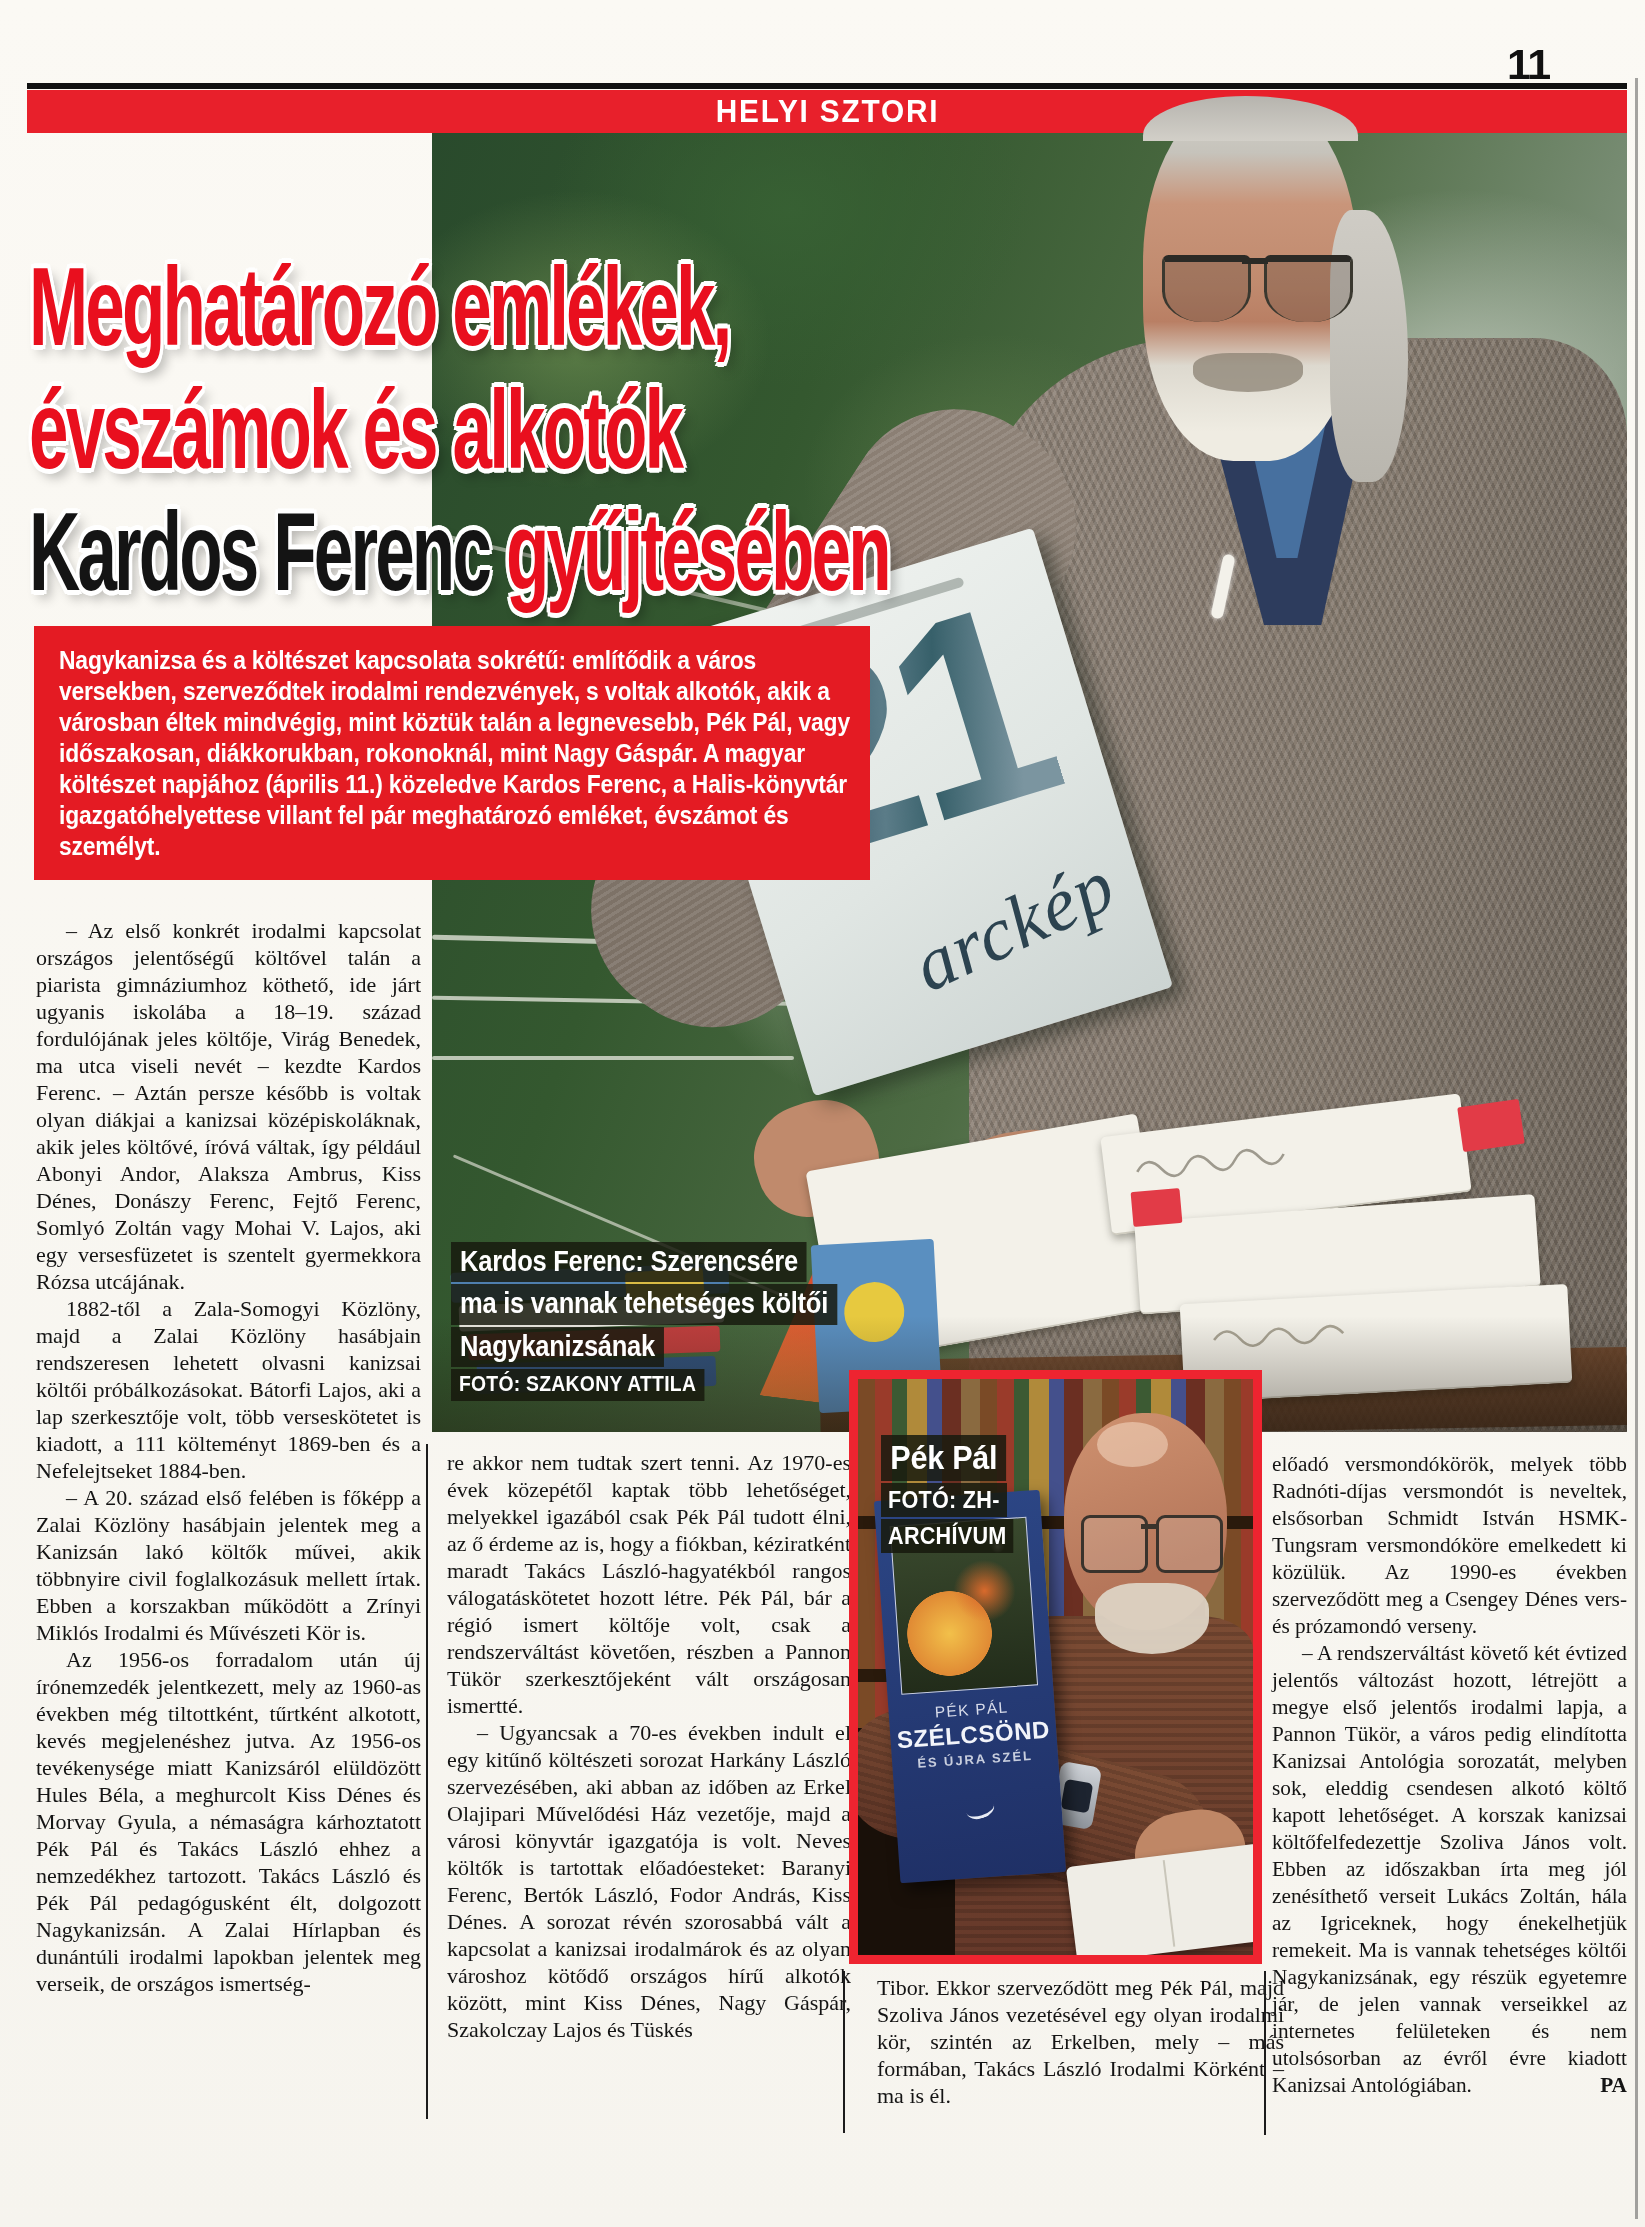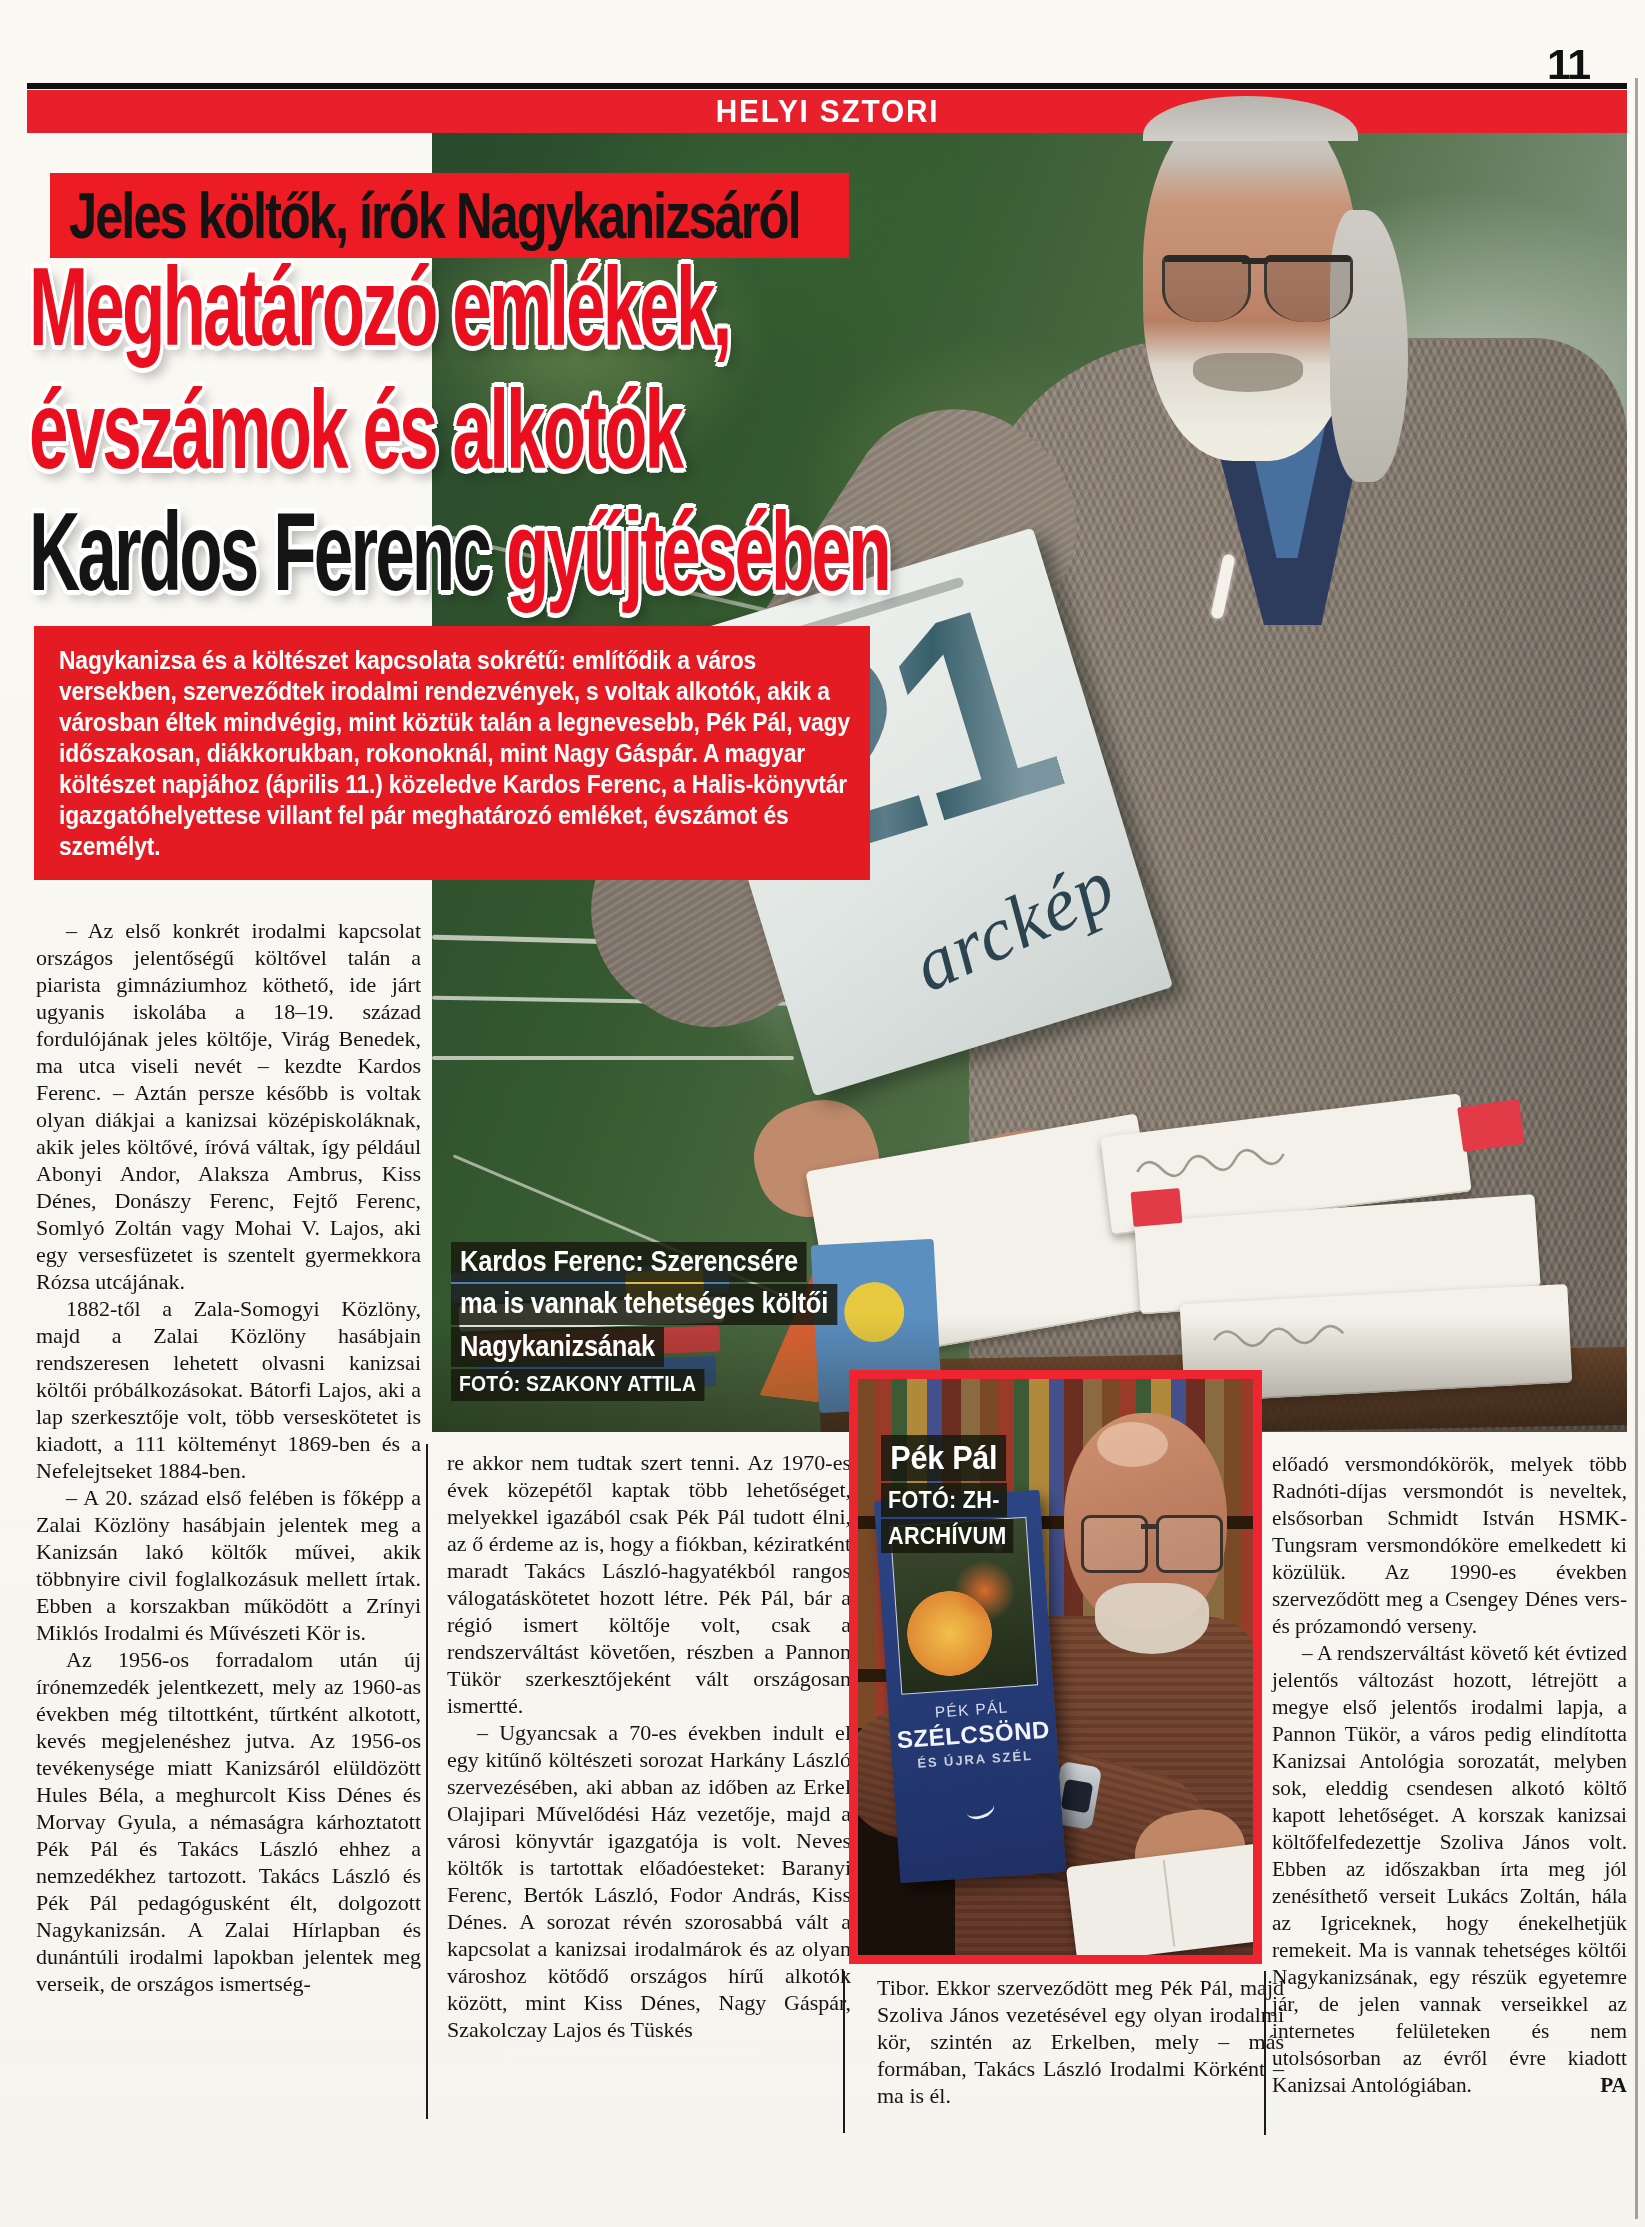--- a/index.html
+++ b/index.html
@@ -4,21 +4,21 @@
 <style>
   html,body{margin:0;padding:0;}
   body{width:1645px;height:2227px;background:#e9e7e2;font-family:"Liberation Sans",sans-serif;}
   .page{position:relative;width:1645px;height:2227px;background:linear-gradient(#fbf9f4,#f6f4ee);overflow:hidden;}
 
   
   .masthead{position:absolute;left:27px;top:45px;display:flex;align-items:baseline;z-index:5;}
   .logo-city{font-family:"Liberation Serif",serif;font-style:italic;font-weight:900;font-size:53px;letter-spacing:-2.6px;color:#111;transform:scaleX(.92);transform-origin:left bottom;display:inline-block;}
   .logo-seven{font-family:"Liberation Serif",serif;font-style:italic;font-weight:900;font-size:53px;color:#e8202b;margin-left:-1.3px;display:inline-block;}
   .masthead-date{font-weight:700;font-size:30px;color:#111;margin-left:18px;letter-spacing:-0.6px;}
-  .page-number{position:absolute;left:1507px;top:40px;font-weight:800;font-size:43px;color:#111;z-index:5;letter-spacing:-1.3px;margin-left:40px;}
+  .page-number{position:absolute;left:1507px;top:40px;font-weight:800;font-size:43px;color:#111;z-index:5;letter-spacing:-1.3px;}
   .top-rule{position:absolute;left:27px;top:83px;width:1600px;height:5.8px;background:#111;z-index:4;}
 
   
   .section-banner{position:absolute;left:27px;top:90px;width:1600px;height:43px;background:#e8202b;z-index:2;display:flex;align-items:center;justify-content:center;}
   .section-banner span{color:#fff;font-weight:800;font-size:31px;letter-spacing:1.9px;transform:scaleX(.96);display:inline-block;}
 
   
   .main-photo{position:absolute;left:432px;top:132px;width:1195px;height:1300px;overflow:hidden;z-index:1;background:
     radial-gradient(ellipse 401px 336px at 86% 22%, rgba(196,204,192,.92), rgba(196,204,192,0) 68%),
     radial-gradient(ellipse 336px 414px at 37% 54%, rgba(206,215,196,.75), rgba(206,215,196,0) 65%),
@@ -204,23 +204,20 @@
 
     <div class="photo-caption">
       <div class="cap-strip">Kardos Ferenc: Szerencsére</div>
       <div class="cap-strip">ma is vannak tehetséges költői</div>
       <div class="cap-strip">Nagykanizsának</div>
       <div class="cap-credit">FOTÓ: SZAKONY ATTILA</div>
     </div>
   </div>
   <div class="head-bump"></div>
 
-  <div class="kicker-box">
-    <span>Jeles költők, írók Nagykanizsáról</span>
-  </div>
 
   <div class="headline hl1"><span class="red">Meghatározó emlékek,</span></div>
   <div class="headline hl2"><span class="red">évszámok és alkotók</span></div>
   <div class="headline hl3"><span class="black">Kardos Ferenc </span><span class="red">gyűjtésében</span></div>
 
   <div class="lead-box">
     <div class="lead-inner">Nagykanizsa és a költészet kapcsolata sokrétű: említődik a város versekben, szerveződtek irodalmi rendezvények, s voltak alkotók, akik a városban éltek mindvégig, mint köztük talán a legnevesebb, Pék Pál, vagy időszakosan, diákkorukban, rokonoknál, mint Nagy Gáspár. A magyar költészet napjához (április 11.) közeledve Kardos Ferenc, a Halis-könyvtár igazgatóhelyettese villant fel pár meghatározó emléket, évszámot és személyt.</div>
   </div>
 
   <div class="col col-1">

